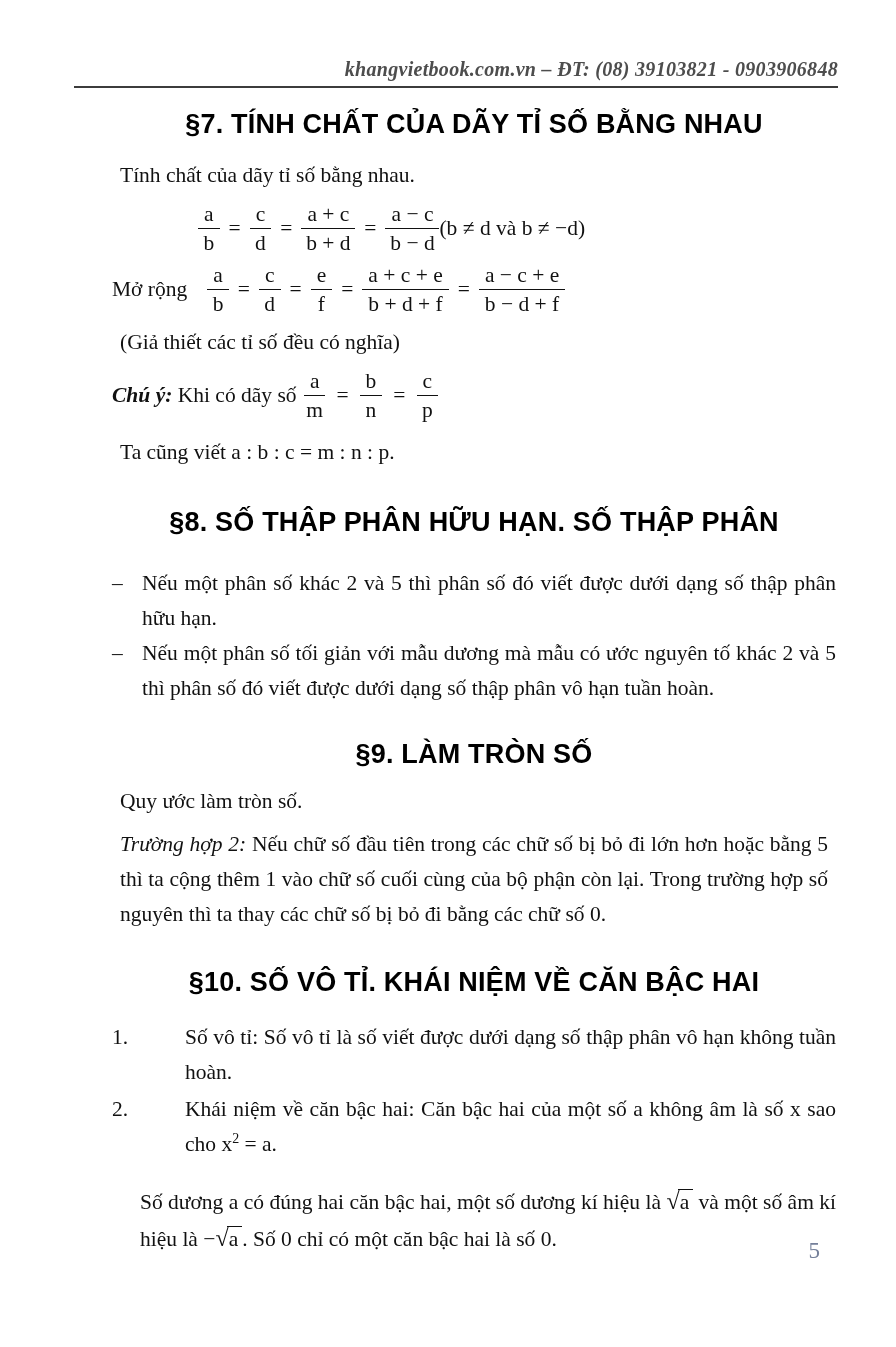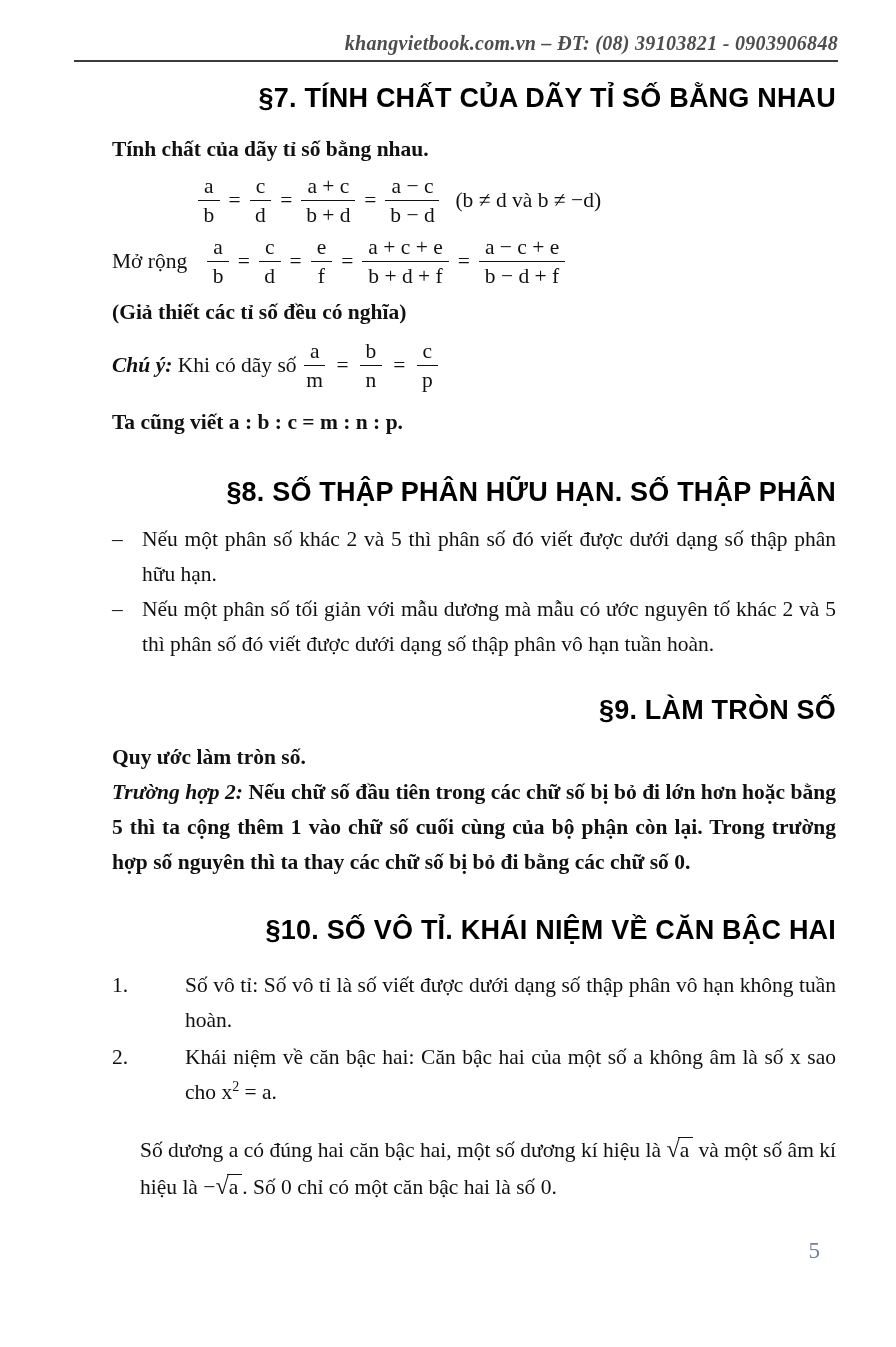--- a/index.html
+++ b/index.html
@@ -10,57 +10,57 @@
     overflow:hidden;
     color:#111;
     font-family:"Liberation Serif","DejaVu Serif",serif;
     font-size:21.5px;
     box-sizing:border-box;
   }
   .content{ padding:0 60px 0 112px; }
 
   
   .hdr{
-    padding:32px 58px 0 74px;
+    padding:58px 58px 0 74px;
     text-align:right;
     font-family:"Liberation Serif","DejaVu Serif",serif;
     font-style:italic;font-weight:bold;
     font-size:20px;color:#4d4d4d;
     letter-spacing:.3px;
   }
   .hdr-rule{
     border:none;border-top:2px solid #3c3c3c;
     margin:5px 58px 0 74px;
   }
 
   
   .sec-title{
     font-family:"Liberation Sans","DejaVu Sans",sans-serif;
     font-weight:bold;font-size:27px;color:#000;
-    text-align:right;line-height:44px;
+    text-align:center;line-height:44px;
     letter-spacing:.2px;
   }
   .sec-title.t7{margin:14px 0 12px 0;}
-  .sec-title.t8{margin:30px 0 8px 0;}
+  .sec-title.t8{margin:30px 0 22px 0;}
   .sec-title.t9{margin:26px 0 8px 0;}
   .sec-title.t10{margin:28px 0 16px 0;}
 
   
-  .para{ text-align:justify; line-height:35px; margin:0;font-weight:bold; }
+  .para{ text-align:justify; line-height:35px; margin:8px; }
   .lbl-italic{ font-style:italic; }
   .lbl-bolditalic{ font-weight:bold; font-style:italic; }
 
   
   .formula-row{ display:flex; align-items:center; margin:6px 0; }
   .indent1{ margin-left:86px; }
   .frac{ display:inline-flex; flex-direction:column; text-align:center; line-height:26px; }
   .frac .num{ border-bottom:1.6px solid #111; padding:0 6px 1px; }
   .frac .den{ padding-top:1px; }
   .feq{ margin:0 9px; }
-  .fcond{ margin-left:16px; white-space:nowrap;text-align:right; }
+  .fcond{ margin-left:0; white-space:nowrap;text-align:right; }
   .flabel{ margin-right:20px; white-space:nowrap; }
 
   .chuy-row{ display:flex; align-items:center; margin:8px 0 12px 0; }
   .chuy-row .txt{ white-space:nowrap; }
   .chuy-row .frac{ margin:0 2px; }
 
   
   .dash-item{ display:flex; line-height:35px; margin:0; }
   .dash-item .marker{ width:30px; flex:0 0 30px; }
   .dash-item .body{ flex:1; text-align:justify; }

